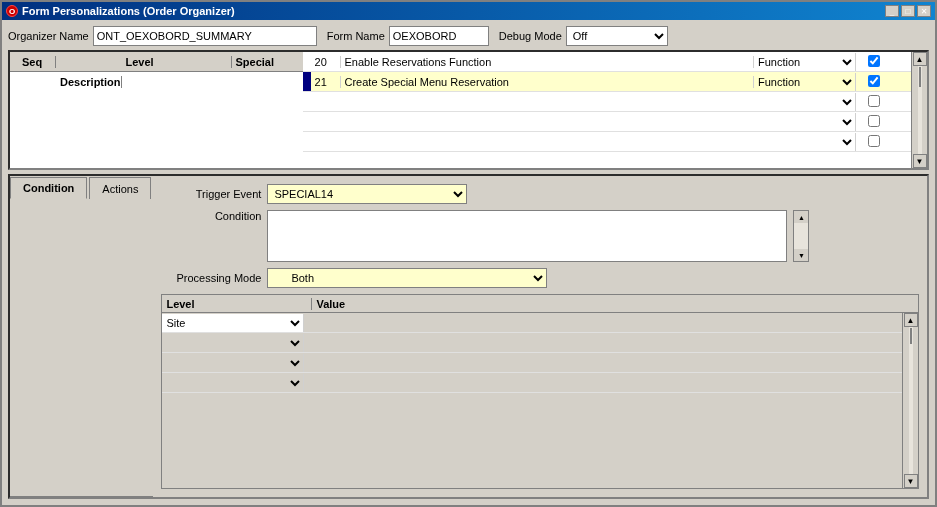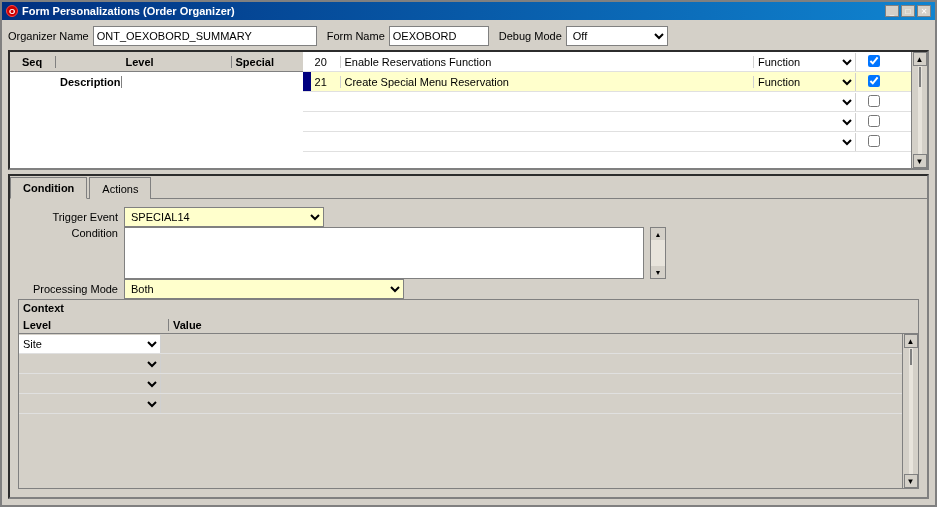--- a/index.html
+++ b/index.html
@@ -189,21 +189,21 @@
       cursor: pointer;
     }
     .table-with-scroll {
       display: flex;
       flex: 1;
       overflow: hidden;
     }
     
     .tab-container {
       display: flex;
-      flex-direction: column;
+      flex-direction: row;
       flex: 1;
       border: 2px inset #808080;
       background: #d4d0c8;
       overflow: hidden;
     }
     .tab-header {
       display: flex;
       background: #d4d0c8;
       border-bottom: 1px solid #808080;
       flex-shrink: 0;
@@ -226,20 +226,21 @@
       background: #d4d0c8;
       border-bottom: 1px solid #d4d0c8;
       font-weight: bold;
       z-index: 1;
     }
     .tab-content {
       flex: 1;
       padding: 8px;
       display: flex;
       flex-direction: column;
+      gap: 6px;
       overflow: hidden;
     }
     .form-row {
       display: flex;
       align-items: center;
       gap: 6px;
       flex-shrink: 0;
     }
     .form-label {
       width: 100px;
@@ -282,21 +283,21 @@
       font-family: Arial, sans-serif;
       resize: none;
     }
     .processing-select {
       width: 280px;
       height: 20px;
       border: 1px solid #808080;
       background: #ffffcc;
       font-size: 11px;
       font-family: Arial, sans-serif;
-      padding: 0 2px;
+      padding: 0 19px;
     }
     .context-section {
       flex: 1;
       display: flex;
       flex-direction: column;
       border: 1px solid #808080;
       overflow: hidden;
     }
     .context-title {
       font-size: 11px;
@@ -518,21 +519,20 @@
         <div class="form-row">
           <span class="form-label">Processing Mode</span>
           <select class="processing-select">
             <option>Both</option>
             <option>Online</option>
             <option>Batch</option>
           </select>
         </div>
 
         <div class="context-section">
-          <div class="context-title">Context</div>
           <div style="display:flex;flex-direction:column;flex:1;overflow:hidden;">
             <div class="context-header">
               <div class="ctx-th-level">Level</div>
               <div class="ctx-th-value">Value</div>
               <div style="width:16px;"></div>
             </div>
             <div class="context-rows-with-scroll">
               <div class="context-rows-inner">
 
                 <div class="context-row">

